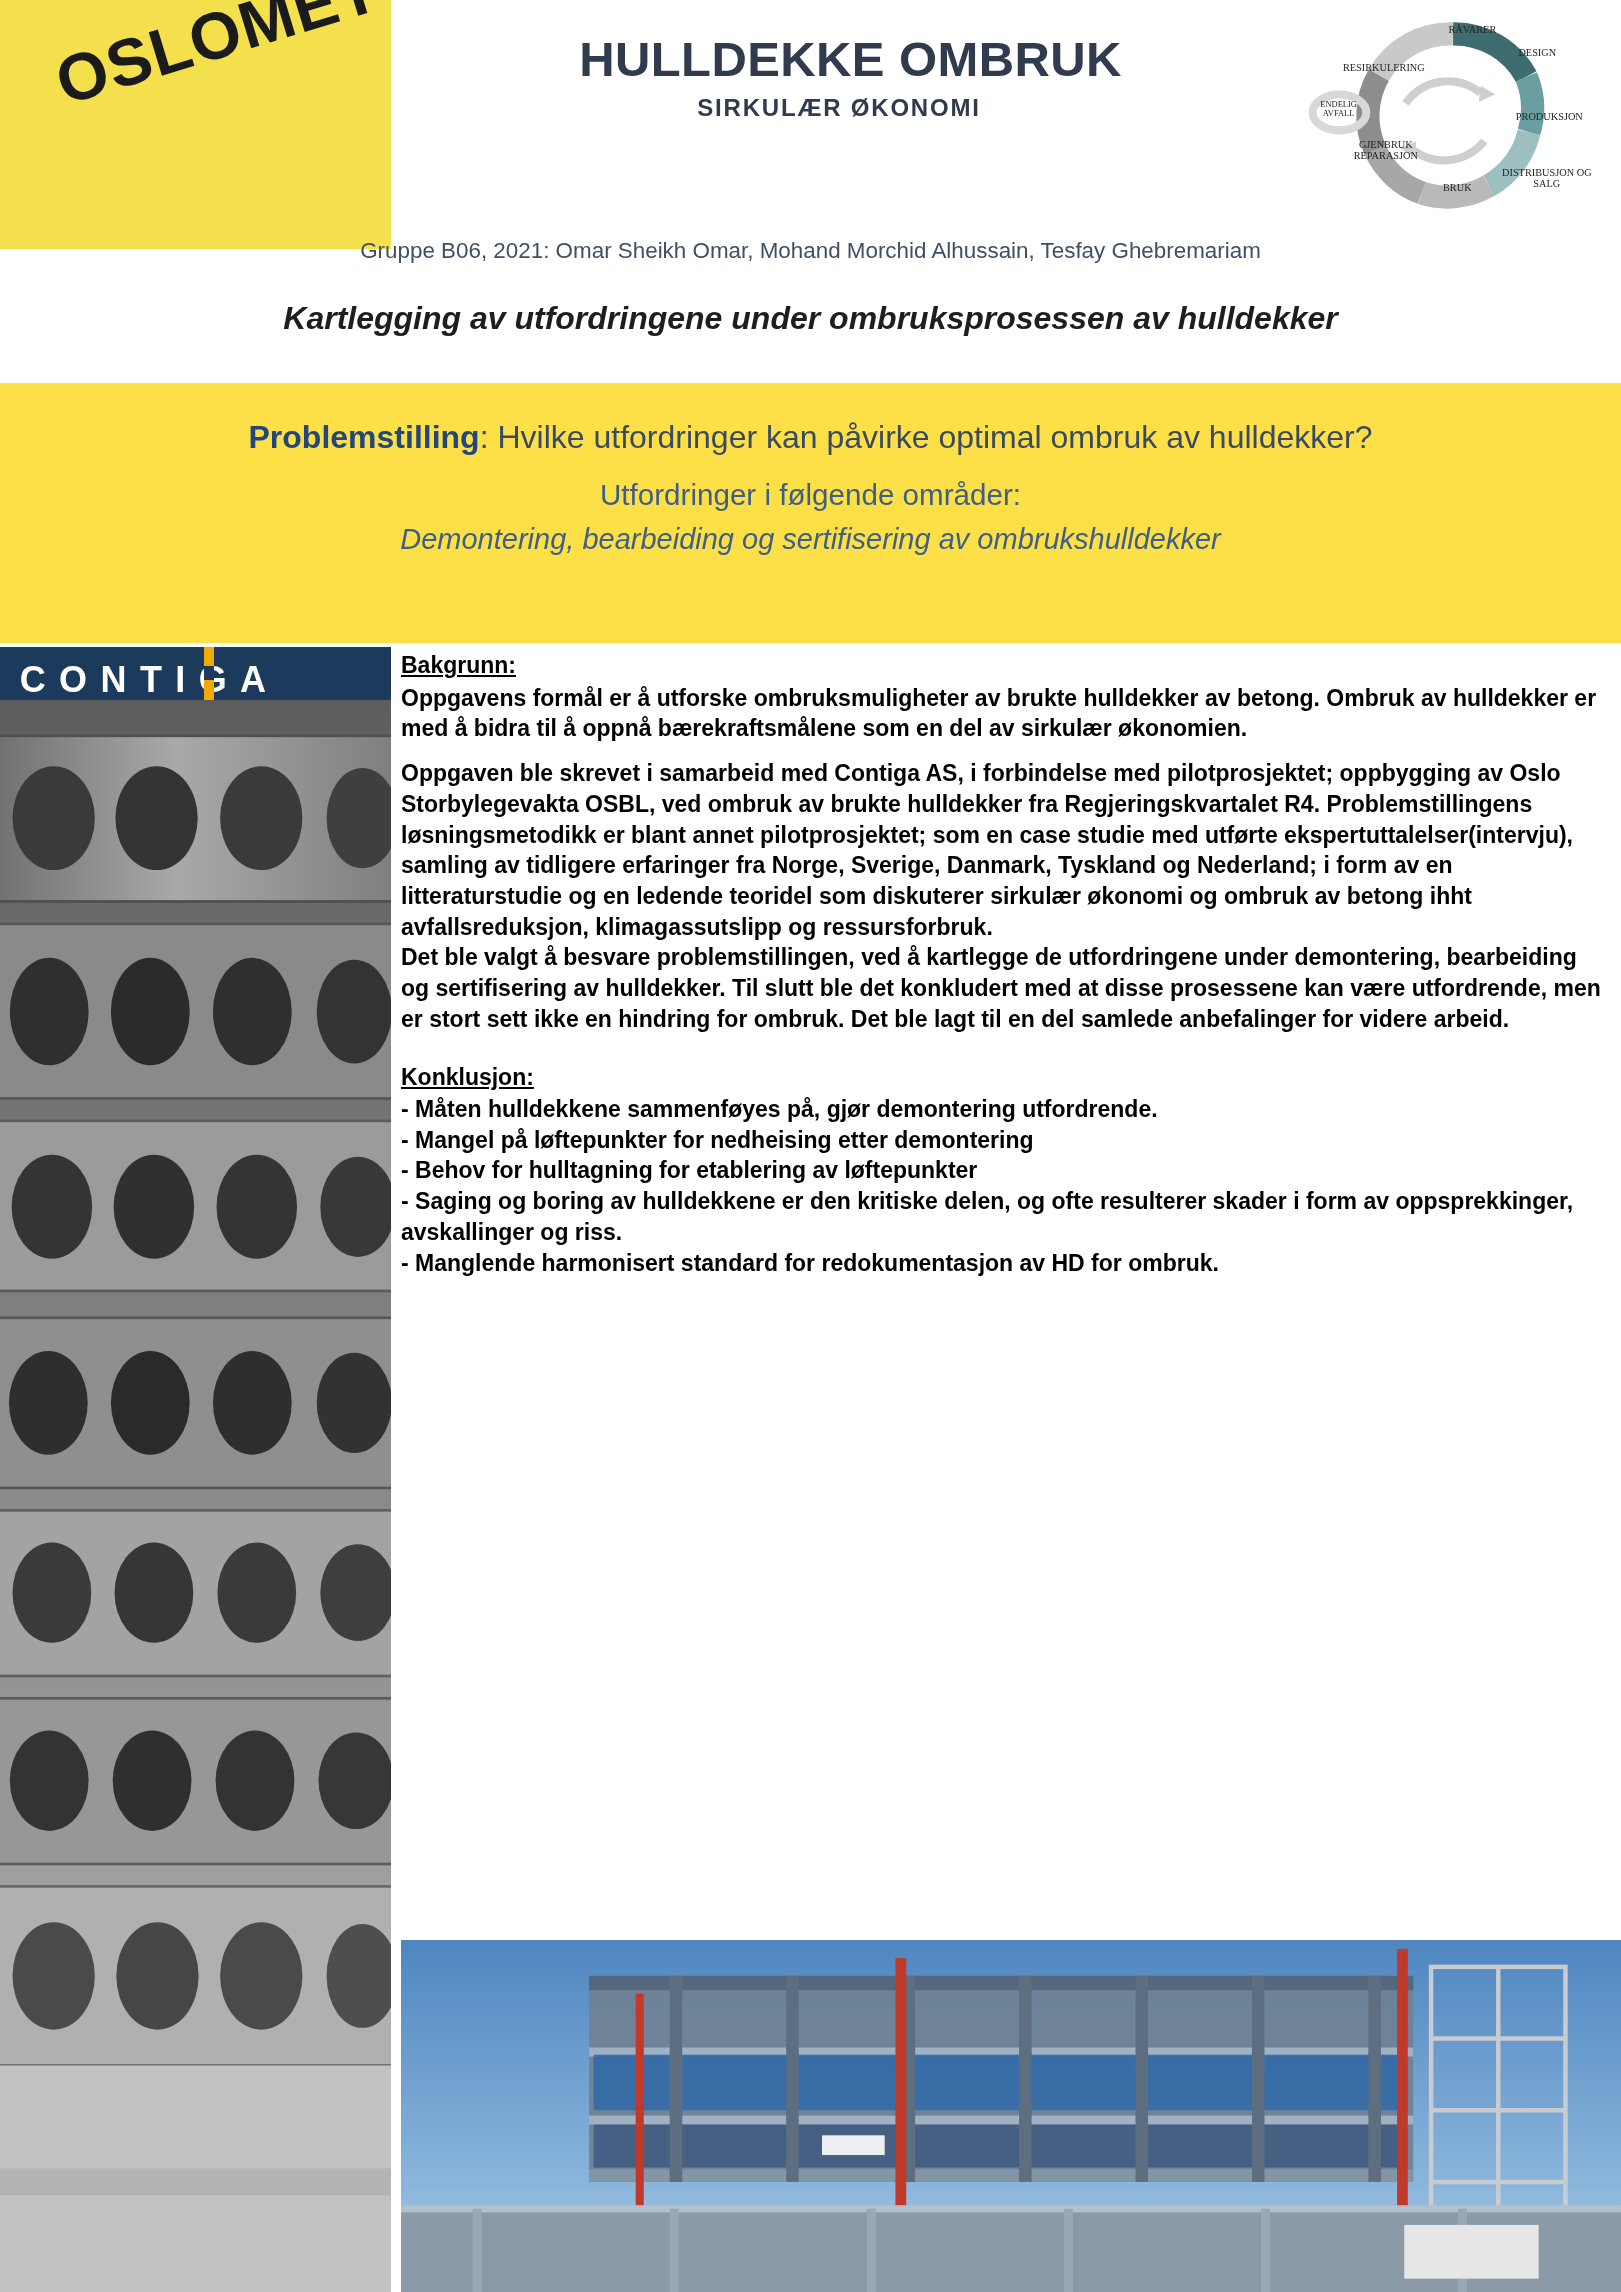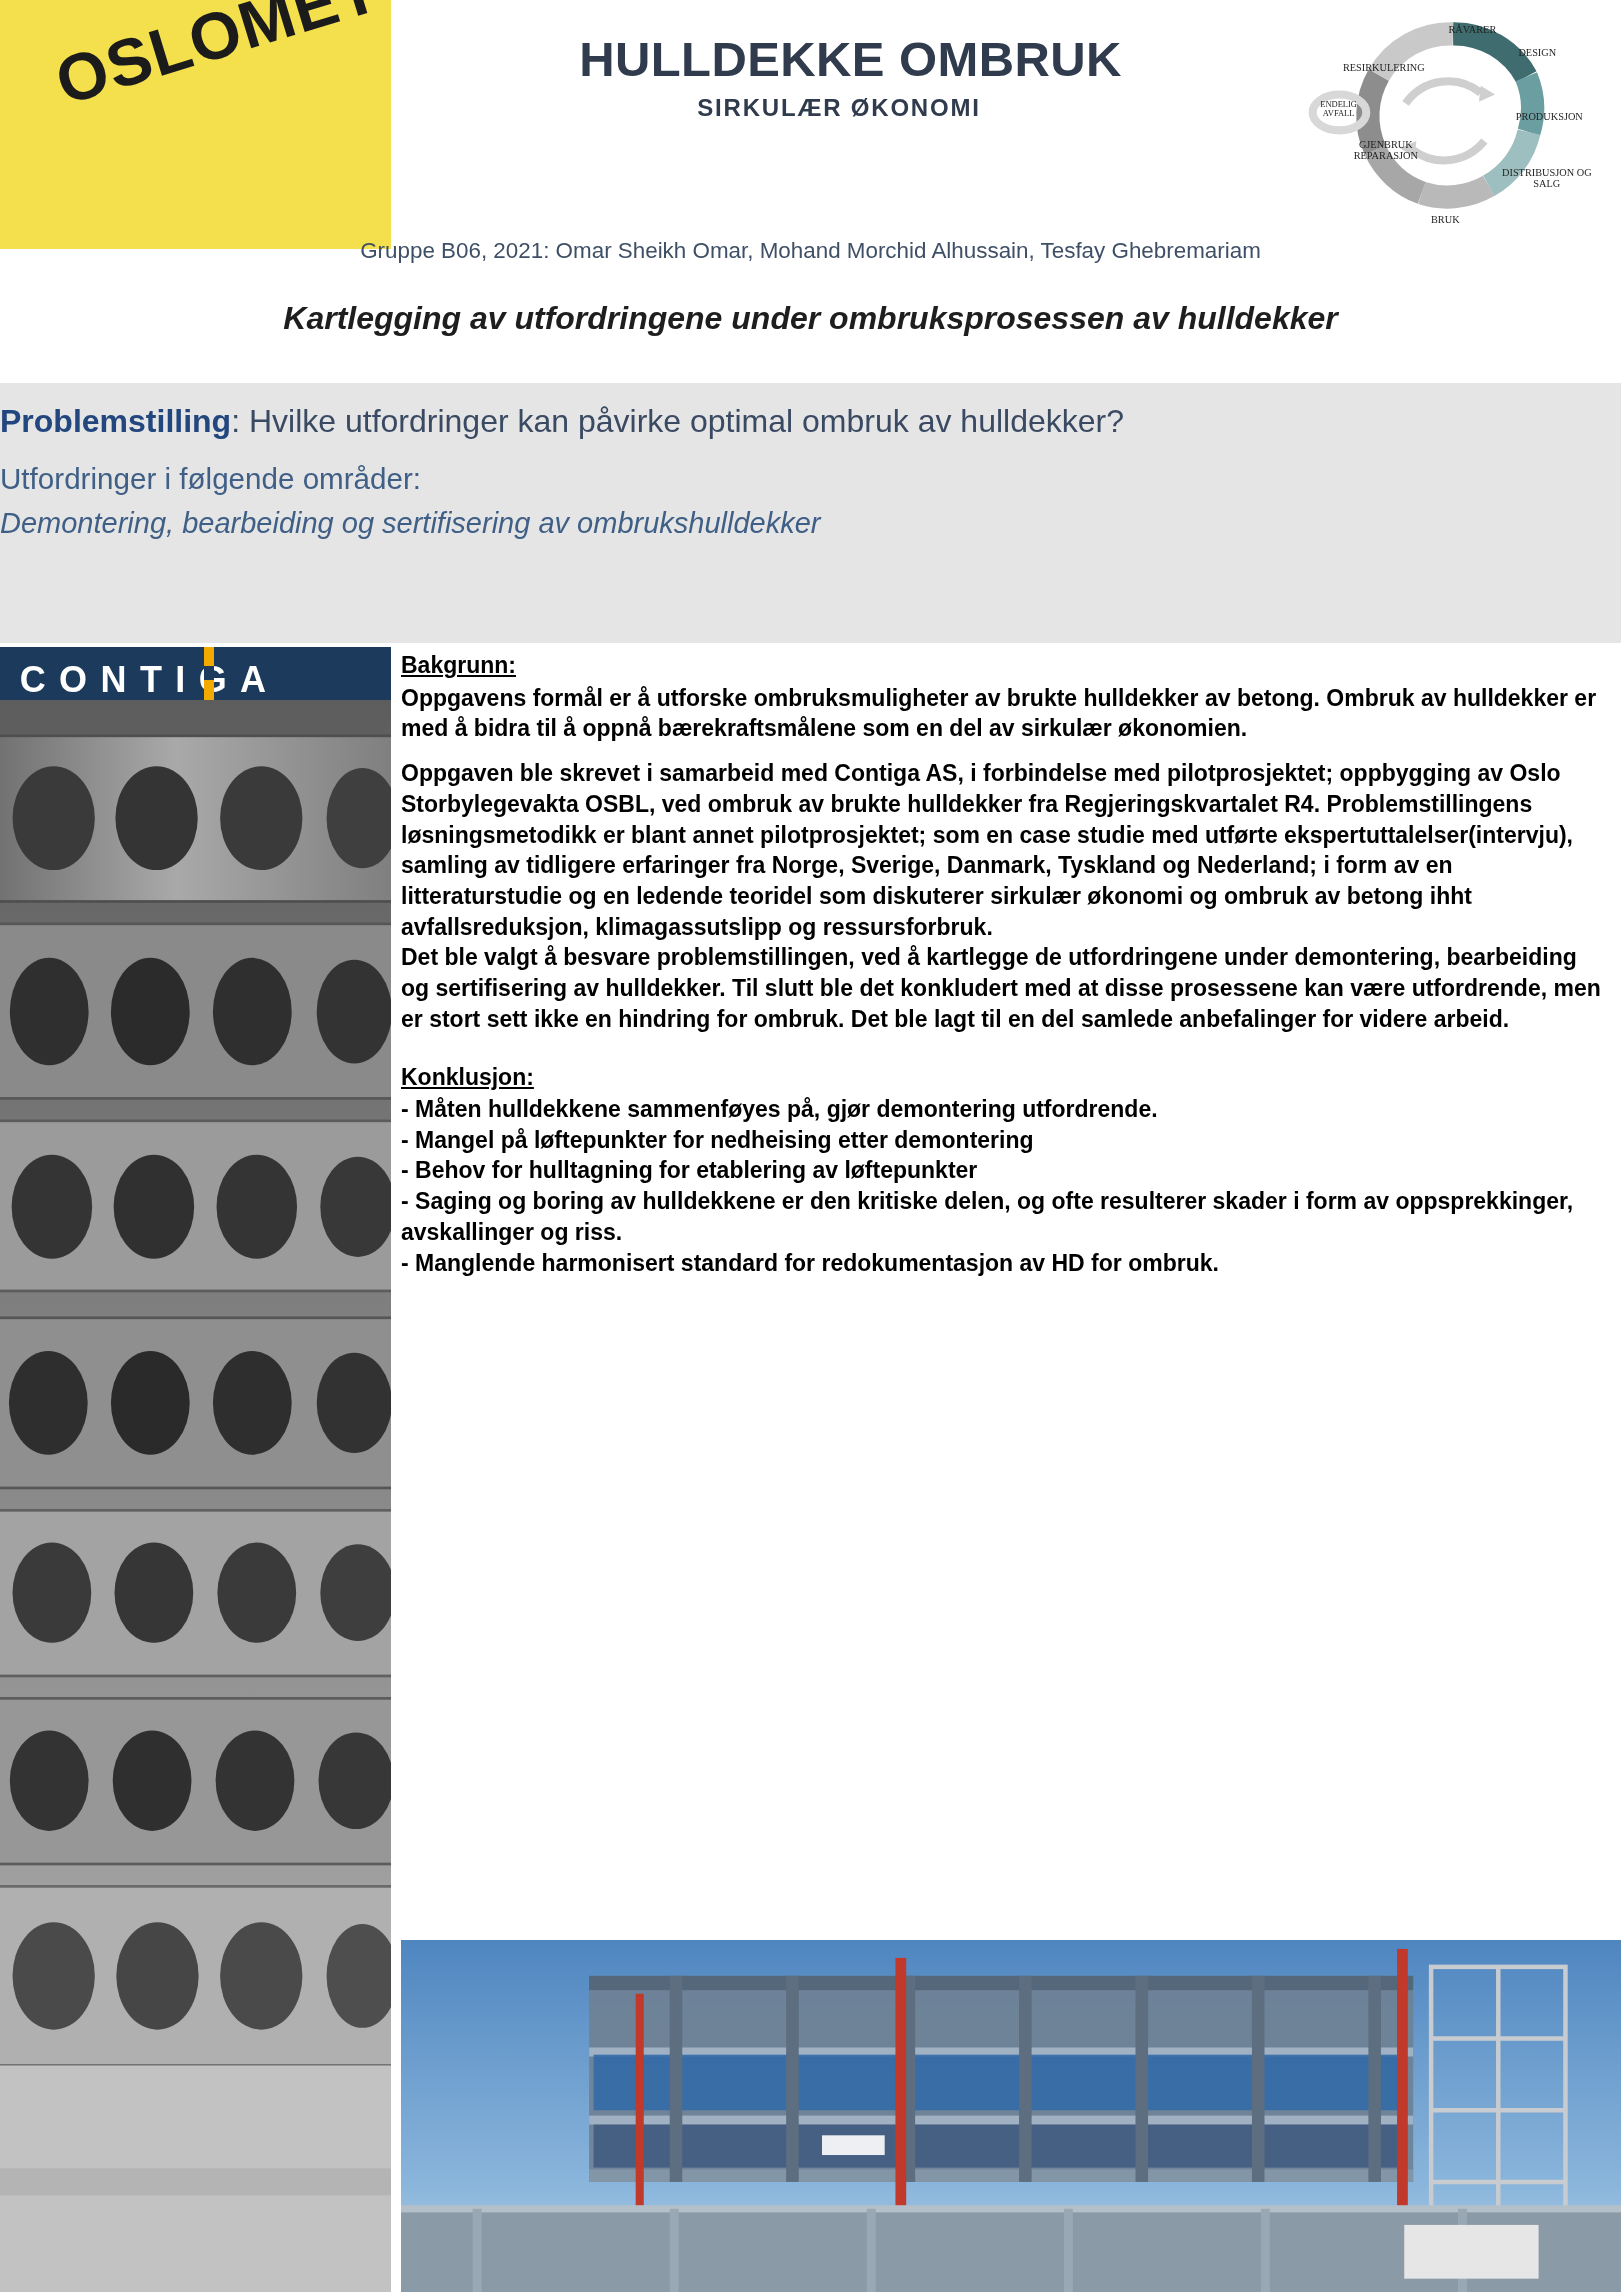--- a/index.html
+++ b/index.html
@@ -99,23 +99,23 @@
     font-style: italic;
     color: #1e1e1e;
   }
 
   
   .problem-box {
     position: absolute;
     left: 0; top: 383px;
     width: 100%;
     height: 260px;
-    background: #e5e5e5;
-    text-align: left;
-    padding-top: 18px;
+    background: #fde047;
+    text-align: center;
+    padding-top: 34px;
   }
   .problem-line1 {
     font-size: 32px;
     color: #3a4a63;
     line-height: 1.3;
   }
   .problem-line1 b { color: #22467e; }
   .problem-line2 {
     margin-top: 19.7px;
     font-size: 29.6px;
@@ -234,21 +234,21 @@
       </g>
       <polygon points="196,88 212,98 194,106" fill="#cfcfcf"></polygon>
       <polygon points="122,168 106,158 124,150" fill="#cfcfcf"></polygon>
 
       <ellipse cx="38" cy="118" rx="30" ry="20" fill="none" stroke="#d8d8d8" stroke-width="9"></ellipse>
     </svg>
     <div class="cycle-label" style="left:134px; top:18px; width:66px;">RÅVARER</div>
     <div class="cycle-label" style="left:204px; top:41px; width:56px;">DESIGN</div>
     <div class="cycle-label" style="left:199px; top:105px; width:90px;">PRODUKSJON</div>
     <div class="cycle-label" style="left:195px; top:161px; width:93px;">DISTRIBUSJON OG SALG</div>
-    <div class="cycle-label" style="left:115px; top:176px; width:50px;margin-top:32px;">BRUK</div>
+    <div class="cycle-label" style="left:127px; top:176px; width:50px;">BRUK</div>
     <div class="cycle-label" style="left:34px; top:133px; width:93px;">GJENBRUK REPARASJON</div>
     <div class="cycle-label" style="left:23px; top:56px; width:111px;">RESIRKULERING</div>
     <div class="cycle-label" style="left:1.8px; top:93px; width:63px; font-size:8.5px;">ENDELIG AVFALL</div>
   </div>
 </div>
 
 <div class="authors">Gruppe B06, 2021: Omar Sheikh Omar, Mohand Morchid Alhussain, Tesfay Ghebremariam</div>
 
 <div class="banner">Kartlegging av utfordringene under ombruksprosessen av hulldekker</div>
 

